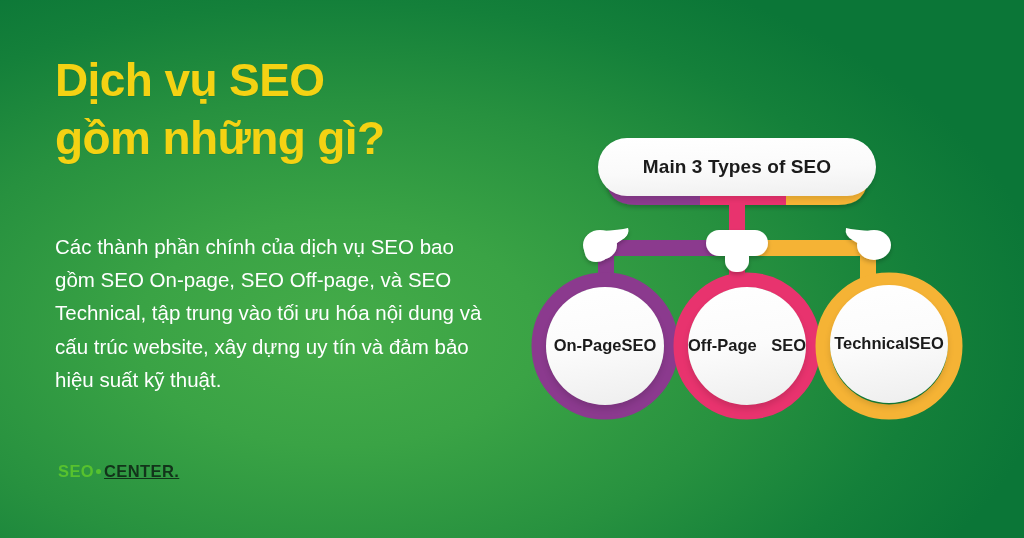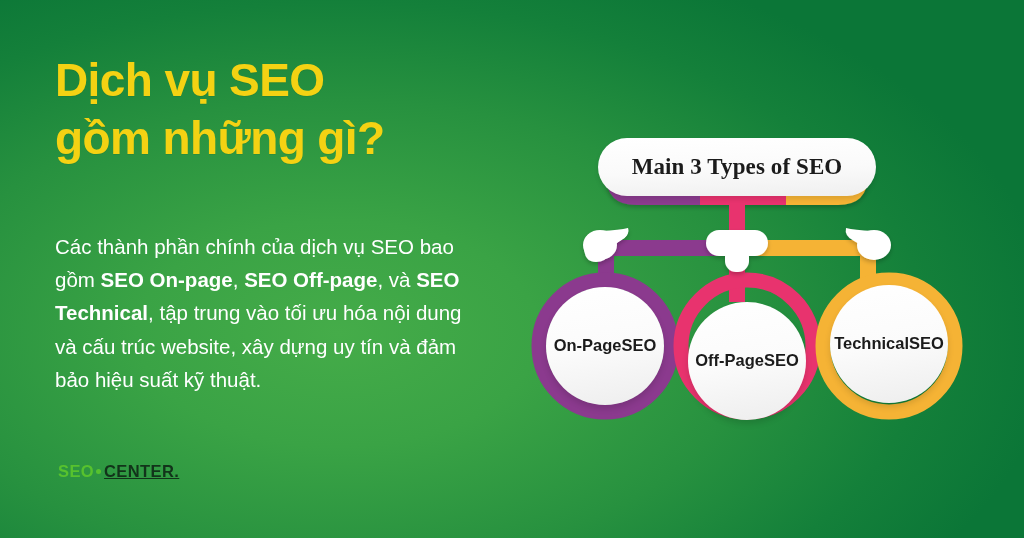--- a/index.html
+++ b/index.html
@@ -45,21 +45,21 @@
     margin: 0;
     position: absolute;
     top: 178px;
     left: 0;
     width: 432px;
     color: #FFFFFF;
     font-size: 20.5px;
     line-height: 1.62;
     font-weight: normal;
   }
-  #body-copy b { font-weight: bold; }
+  #body-copy b { font-weight: normal; }
 
   
   #logo {
     position: absolute;
     left: 58px;
     top: 462px;
     display: flex;
     align-items: center;
     font-size: 16.5px;
     font-weight: bold;
@@ -84,24 +84,23 @@
     background: linear-gradient(178deg, #FFFFFF 0%, #FAFAFA 55%, #EFEFEF 100%);
     border-radius: 29px;
     display: flex;
     align-items: center;
     justify-content: center;
     box-shadow: 0 3px 5px rgba(0,0,0,0.10);
     z-index: 6;
   }
   #top-node-label {
     color: #1B1B1B;
-    font-size: 23px;
+    font-size: 19px;
     font-weight: bold;
     letter-spacing: 0.1px;
-    font-family: Liberation Serif, serif;
   }
 
   
   .leaf-node {
     position: absolute;
     width: 118px;
     height: 118px;
     border-radius: 50%;
     background: linear-gradient(170deg, #FFFFFF 0%, #FBFBFB 50%, #EDEDED 100%);
     display: flex;
@@ -112,21 +111,21 @@
     box-shadow: 0 4px 6px rgba(0,0,0,0.13);
   }
   .leaf-node span {
     color: #1B1B1B;
     font-size: 16.5px;
     font-weight: bold;
     line-height: 1.32;
     text-align: center;
   }
   #node-onpage    { left: 546px; top: 287px; }
-  #node-offpage   { left: 688px; top: 302px; }
+  #node-offpage   { left: 688px; top: 287px; justify-content: space-between; }
   #node-technical { left: 830px; top: 285px; }
 </style>
 </head>
 <body>
 
 <div id="canvas">
 
   <div id="left-col">
     <h1 id="headline">Dịch vụ SEO
 gồm những gì?</h1>

